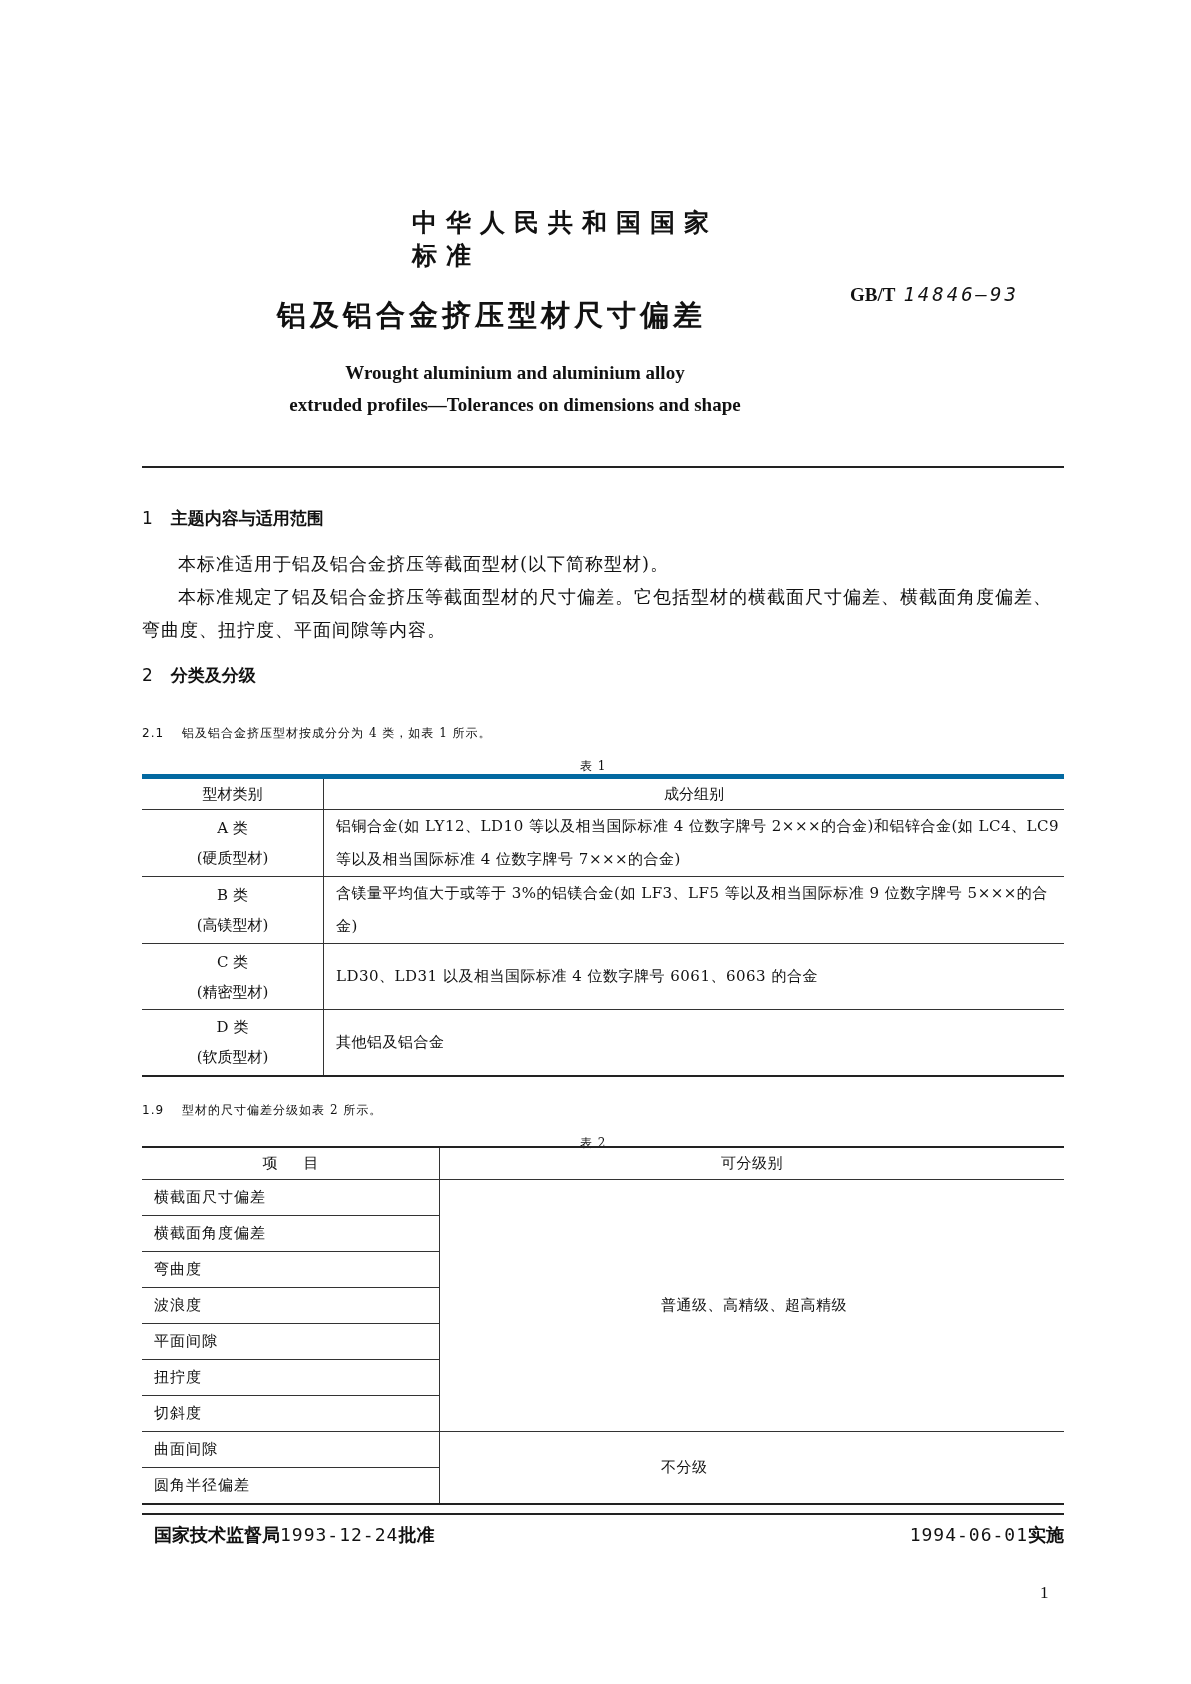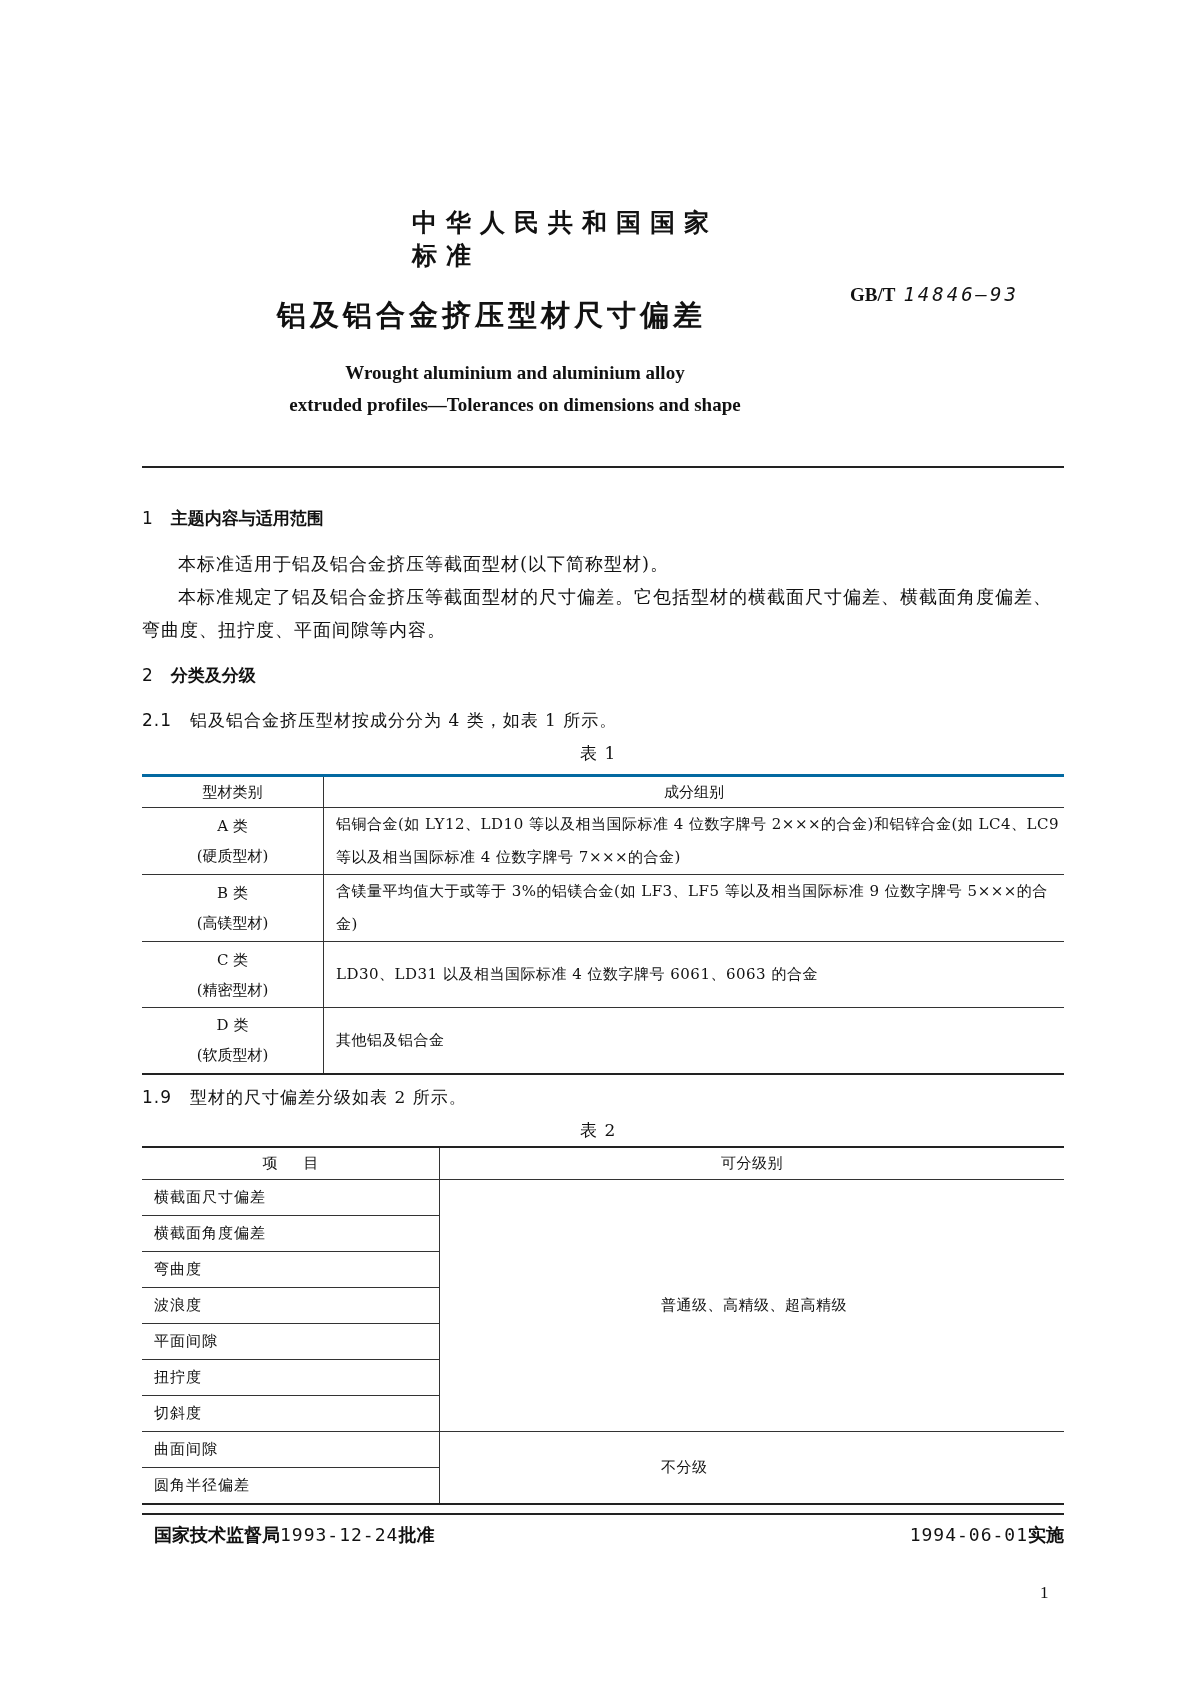--- a/index.html
+++ b/index.html
@@ -17,23 +17,23 @@
   .code .num { font-family: "DejaVu Sans Mono", "Liberation Mono", monospace; letter-spacing: 3px; margin-left: 8px; font-style: italic; }
   .title-en { left: 0; width: 1030px; text-align: center; font-family: "Liberation Serif", serif; font-weight: bold;
               font-size: 19px; white-space: nowrap; }
   .rule { left: 142px; width: 922px; height: 2px; background: #222; }
   .h1 { left: 142px; font-size: 17px; white-space: nowrap; }
   .h1 .n { font-family: "DejaVu Sans", sans-serif; font-weight: normal; margin-right: 18px; }
   .h1 .t { font-weight: bold; font-family: "DejaVu Sans", sans-serif; }
   .para { left: 142px; width: 922px; font-size: 18px; line-height: 33px; letter-spacing: 1px; }
   .para p { margin: 0; }
   .indent { text-indent: 36px; }
-  .caption { font-size: 17px; white-space: nowrap; letter-spacing: 1px; }
+  .caption { font-size: 12px; white-space: nowrap; letter-spacing: 1px; margin-top: 16px; }
   table { border-collapse: collapse; position: absolute; font-size: 15px; }
-  .t1 { left: 142px; top: 774px; width: 922px; border-top: 3px solid #0369a1; border-bottom: 2px solid #222; }
+  .t1 { left: 142px; top: 774px; width: 922px; border-top: 5px solid #0369a1; border-bottom: 2px solid #222; }
   .t1 td, .t1 th { border-top: 1.5px solid #333; border-bottom: 1.5px solid #333; font-weight: normal; padding: 0; }
   .t1 td.c0, .t1 th.c0 { width: 181px; border-right: 1.5px solid #333; text-align: center; }
   .t1 td.c1 { padding-left: 12px; line-height: 33px; letter-spacing: 0.5px; }
   .t1 th { height: 30px; }
   .t1 th.c1 { text-align: center; }
   .t1 .r { height: 66px; }
   .t1 .cls { line-height: 30px; }
   .t2 { left: 142px; top: 1146px; width: 922px; border-top: 2px solid #222; border-bottom: 2px solid #222; }
   .t2 th, .t2 td { font-weight: normal; padding: 0; border-top: 1.5px solid #333; border-bottom: 1.5px solid #333; }
   .t2 th { height: 31px; }

